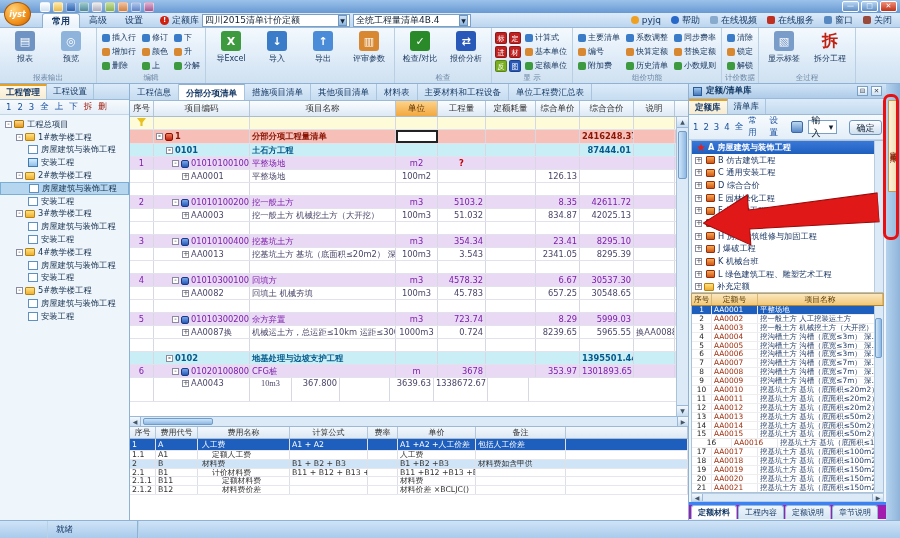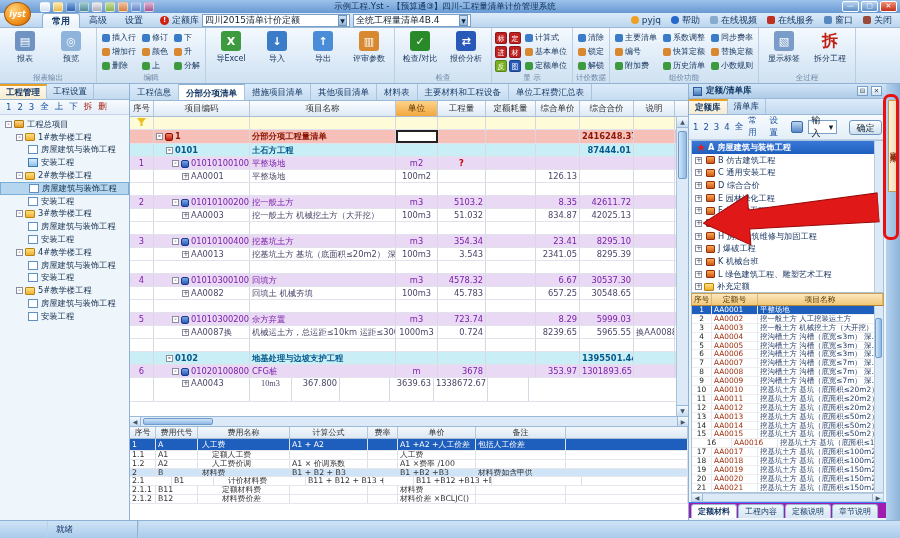--- a/index.html
+++ b/index.html
@@ -139,21 +139,21 @@
   #rlist{flex:0 0 187px;background:#fff;border:1px solid #aac2da;border-top:none;margin:0 2px;overflow:hidden;position:relative;}
   .rlrow{display:flex;height:8.9px;border-bottom:1px solid #eee;}
   .rlc{overflow:hidden;white-space:nowrap;font-size:7.4px;line-height:8.7px;padding:0 2px;border-right:1px solid #e8e8f0;}
   .rlrow .code{color:#a03010;}
   .rlrow .nm{color:#28406a;}
   .rlrow.sel{background:#1e5fbe;}
   .rlrow.sel .rlc{color:#fff;}
   #rlist .vtrack{position:absolute;right:0;top:0;bottom:0;width:9px;background:#dce9f6;border-left:1px solid #b8cde0;}
   #rlist .vth{position:absolute;right:1px;top:12px;width:7px;height:40px;background:linear-gradient(90deg,#cfe4f8,#8db8e4);border:1px solid #6f9cc8;border-radius:2px;}
   #rhscroll{flex:0 0 9px;margin:0 2px;background:#dce9f6;border:1px solid #b8cde0;position:relative;}
-  #rbtabs{flex:0 0 16px;display:flex;align-items:flex-end;background:#a21caf;padding:0 2px;border-top:1px solid #3b82f6;}
+  #rbtabs{flex:0 0 16px;display:flex;align-items:flex-end;background:#a21caf;padding:0 2px;border-top:3px solid #3b82f6;}
   .rbtab{padding:0 6px;height:14px;line-height:13px;font-size:8px;color:#173a66;background:linear-gradient(#eef5fb,#d6e6f4);border:1px solid #9ab8d8;border-bottom:none;border-radius:3px 3px 0 0;margin-right:1px;white-space:nowrap;}
   .rbtab.active{background:#fdfdfe;font-weight:bold;}
   
   #edge{position:absolute;left:886px;top:84px;width:14px;height:436px;background:linear-gradient(90deg,#b4d2ee,#8fb4da);}
   #vtab{position:absolute;left:888px;top:100px;width:11px;height:92px;background:linear-gradient(90deg,#fdf2dc,#f2d8a8);border:1px solid #c89848;border-radius:0 3px 3px 0;writing-mode:vertical-rl;text-orientation:upright;font-size:7.5px;color:#8a2a10;text-align:center;letter-spacing:1px;padding-top:2px;}
   #redbox{position:absolute;left:883px;top:94px;width:16px;height:146px;border:3px solid #e81010;border-radius:7px;z-index:30;}
   #arrow{position:absolute;left:703px;top:188px;width:176px;height:58px;z-index:29;transform:rotate(-4deg);}
   
   #statusbar{position:absolute;left:0;top:520px;width:900px;height:18px;background:linear-gradient(#cfe3f6,#a9cbec);border-top:1px solid #8fb2d4;display:flex;align-items:center;font-size:8.5px;color:#173a66;}
   #statusbar .cell{border-right:1px solid #8fb2d4;height:100%;display:flex;align-items:center;padding:0 8px;}
@@ -170,21 +170,20 @@
         <span class="qicon"></span>
         <span class="qicon"></span>
         <span class="qicon"></span>
         <span class="qicon"></span>
         <span class="qicon"></span>
         <span class="qicon"></span>
         <span class="qicon"></span>
         <span class="qicon"></span>
         <span class="qicon"></span>
       </div>
-    <div id="wtitle">示例工程.Yst - 【预算通③】四川-工程量清单计价管理系统</div>
     <div id="winbtns">
       <div class="wbtn">—</div>
       <div class="wbtn">□</div>
       <div class="wbtn close">✕</div>
     </div>
   </div>
 
   <div id="menubar">
     <div id="mtabs" style="display:flex;margin-left:42px;">
         <div class="mtab active">常用</div>
@@ -350,80 +349,80 @@
             </div>
           </div>
         </div>
         <div class="rlabel">显 示</div>
       </div>
       <div class="rgroup">
         <div class="rbody">
           <div class="rcol">
             <div class="ritem">
               <span class="ric" style="background: rgb(58, 124, 200);"></span>
-              <span>清除</span>
+              <span>主要清单</span>
             </div>
             <div class="ritem">
               <span class="ric" style="background: rgb(216, 136, 48);"></span>
-              <span>锁定</span>
+              <span>编号</span>
             </div>
             <div class="ritem">
               <span class="ric" style="background: rgb(62, 154, 62);"></span>
-              <span>解锁</span>
-            </div>
-          </div>
-        </div>
-        <div class="rlabel">计价数据</div>
+              <span>附加费</span>
+            </div>
+          </div>
+          <div class="rcol">
+            <div class="ritem">
+              <span class="ric" style="background: rgb(58, 124, 200);"></span>
+              <span>系数调整</span>
+            </div>
+            <div class="ritem">
+              <span class="ric" style="background: rgb(216, 136, 48);"></span>
+              <span>快算定额</span>
+            </div>
+            <div class="ritem">
+              <span class="ric" style="background: rgb(62, 154, 62);"></span>
+              <span>历史清单</span>
+            </div>
+          </div>
+          <div class="rcol">
+            <div class="ritem">
+              <span class="ric" style="background: rgb(58, 124, 200);"></span>
+              <span>同步费率</span>
+            </div>
+            <div class="ritem">
+              <span class="ric" style="background: rgb(216, 136, 48);"></span>
+              <span>替换定额</span>
+            </div>
+            <div class="ritem">
+              <span class="ric" style="background: rgb(62, 154, 62);"></span>
+              <span>小数规则</span>
+            </div>
+          </div>
+        </div>
+        <div class="rlabel">组价功能</div>
       </div>
       <div class="rgroup">
         <div class="rbody">
           <div class="rcol">
             <div class="ritem">
               <span class="ric" style="background: rgb(58, 124, 200);"></span>
-              <span>主要清单</span>
+              <span>清除</span>
             </div>
             <div class="ritem">
               <span class="ric" style="background: rgb(216, 136, 48);"></span>
-              <span>编号</span>
+              <span>锁定</span>
             </div>
             <div class="ritem">
               <span class="ric" style="background: rgb(62, 154, 62);"></span>
-              <span>附加费</span>
-            </div>
-          </div>
-          <div class="rcol">
-            <div class="ritem">
-              <span class="ric" style="background: rgb(58, 124, 200);"></span>
-              <span>系数调整</span>
-            </div>
-            <div class="ritem">
-              <span class="ric" style="background: rgb(216, 136, 48);"></span>
-              <span>快算定额</span>
-            </div>
-            <div class="ritem">
-              <span class="ric" style="background: rgb(62, 154, 62);"></span>
-              <span>历史清单</span>
-            </div>
-          </div>
-          <div class="rcol">
-            <div class="ritem">
-              <span class="ric" style="background: rgb(58, 124, 200);"></span>
-              <span>同步费率</span>
-            </div>
-            <div class="ritem">
-              <span class="ric" style="background: rgb(216, 136, 48);"></span>
-              <span>替换定额</span>
-            </div>
-            <div class="ritem">
-              <span class="ric" style="background: rgb(62, 154, 62);"></span>
-              <span>小数规则</span>
-            </div>
-          </div>
-        </div>
-        <div class="rlabel">组价功能</div>
+              <span>解锁</span>
+            </div>
+          </div>
+        </div>
+        <div class="rlabel">计价数据</div>
       </div>
       <div class="rgroup">
         <div class="rbody">
           <div class="rbig">
             <span class="bicon" style="background: rgb(122, 156, 200);">▧</span>
             <span class="blbl">显示标签</span>
           </div>
           <div class="rbig">
             <span class="bicon" style="background: transparent; color: rgb(192, 32, 16); font-size: 16px;">拆</span>
             <span class="blbl">拆分工程</span>
@@ -811,42 +810,32 @@
         <div class="brow">
           <div class="bc" style="width: 26px;">1.1</div>
           <div class="bc" style="width: 42px;">A1</div>
           <div class="bc" style="width: 92px; padding-left: 14px;">定额人工费</div>
           <div class="bc" style="width: 78px;"></div>
           <div class="bc" style="width: 30px;"></div>
           <div class="bc" style="width: 78px;">人工费</div>
           <div class="bc" style="width: 90px;"></div>
           <div class="bc" style="flex: 1 1 0%;"></div>
         </div>
-        <div class="brow">
-          <div class="bc" style="width: 26px;">1.2</div>
-          <div class="bc" style="width: 42px;">A2</div>
-          <div class="bc" style="width: 92px; padding-left: 14px;">人工费价调</div>
-          <div class="bc" style="width: 78px;">A1 × 价调系数</div>
-          <div class="bc" style="width: 30px;"></div>
-          <div class="bc" style="width: 78px;">A1 ×费率 /100</div>
-          <div class="bc" style="width: 90px;"></div>
-          <div class="bc" style="flex: 1 1 0%;"></div>
-        </div>
         <div class="brow hl">
           <div class="bc" style="width: 26px;">2</div>
           <div class="bc" style="width: 42px;">B</div>
           <div class="bc" style="width: 92px; padding-left: 4px;">材料费</div>
           <div class="bc" style="width: 78px;">B1 + B2 + B3</div>
           <div class="bc" style="width: 30px;"></div>
           <div class="bc" style="width: 78px;">B1 +B2 +B3</div>
           <div class="bc" style="width: 90px;">材料费如含甲供</div>
           <div class="bc" style="flex: 1 1 0%;"></div>
         </div>
         <div class="brow">
-          <div class="bc" style="width: 42px;">2.1</div>
+          <div class="bc" style="width: 26px;">2.1</div>
           <div class="bc" style="width: 42px;">B1</div>
           <div class="bc" style="width: 92px; padding-left: 14px;">计价材料费</div>
           <div class="bc" style="width: 78px;">B11 + B12 + B13 + B14</div>
           <div class="bc" style="width: 30px;"></div>
           <div class="bc" style="width: 78px;">B11 +B12 +B13 +B14</div>
           <div class="bc" style="width: 90px;"></div>
           <div class="bc" style="flex: 1 1 0%;"></div>
         </div>
         <div class="brow">
           <div class="bc" style="width: 26px;">2.1.1</div>

